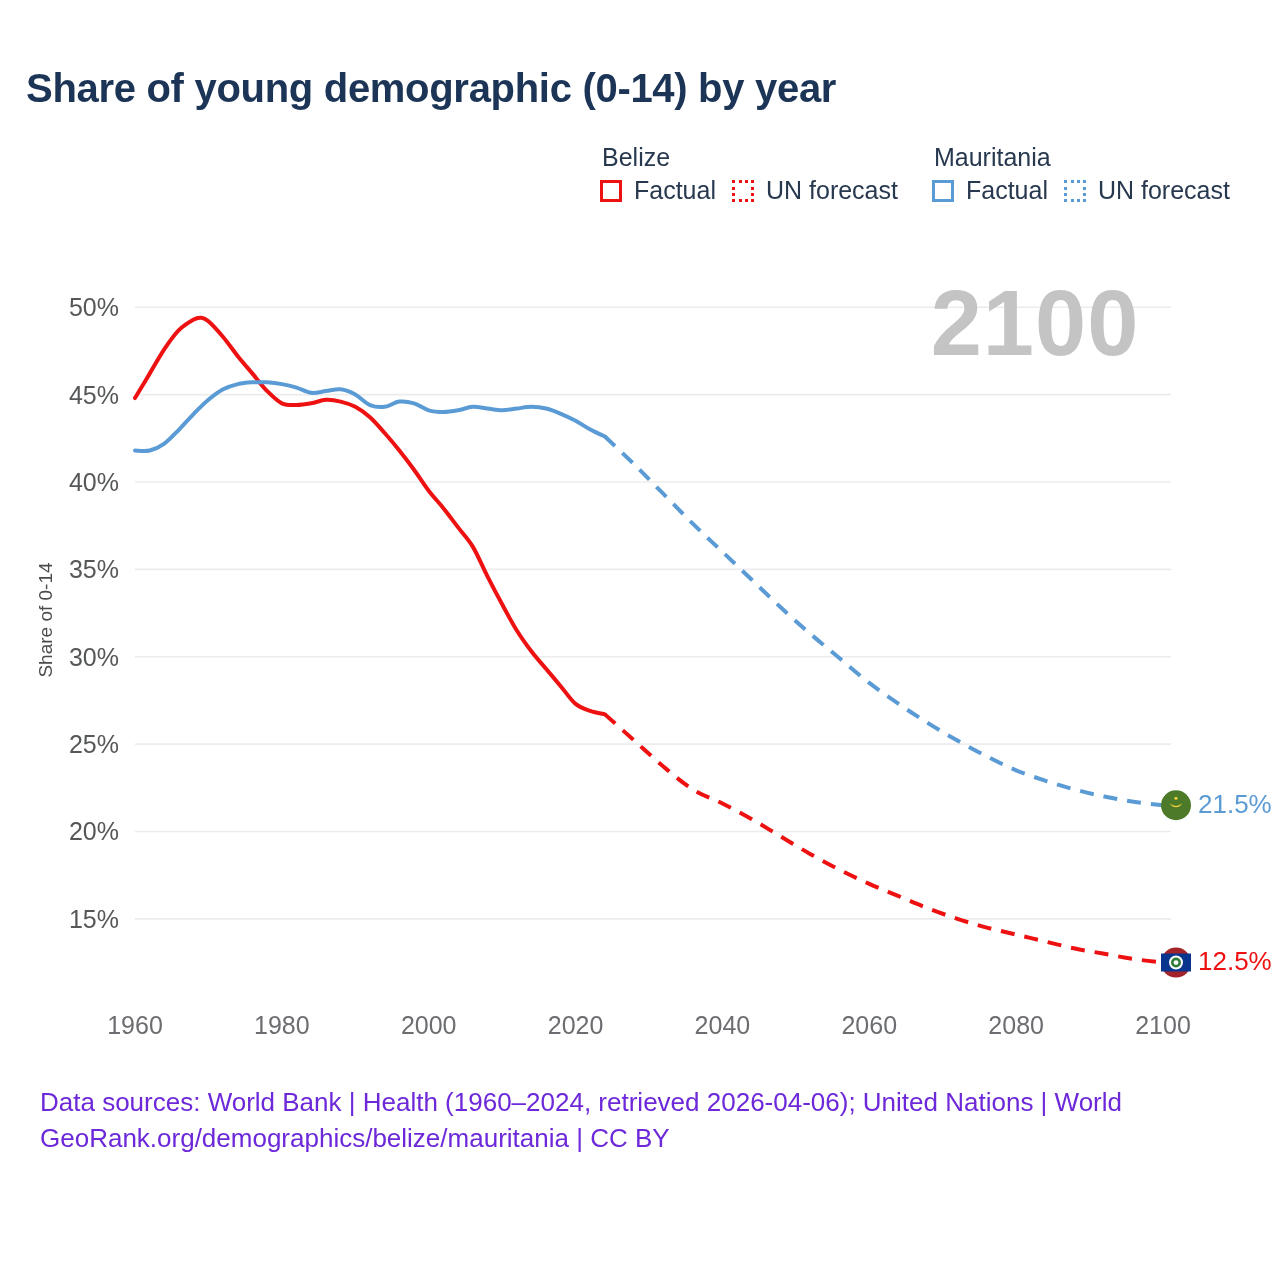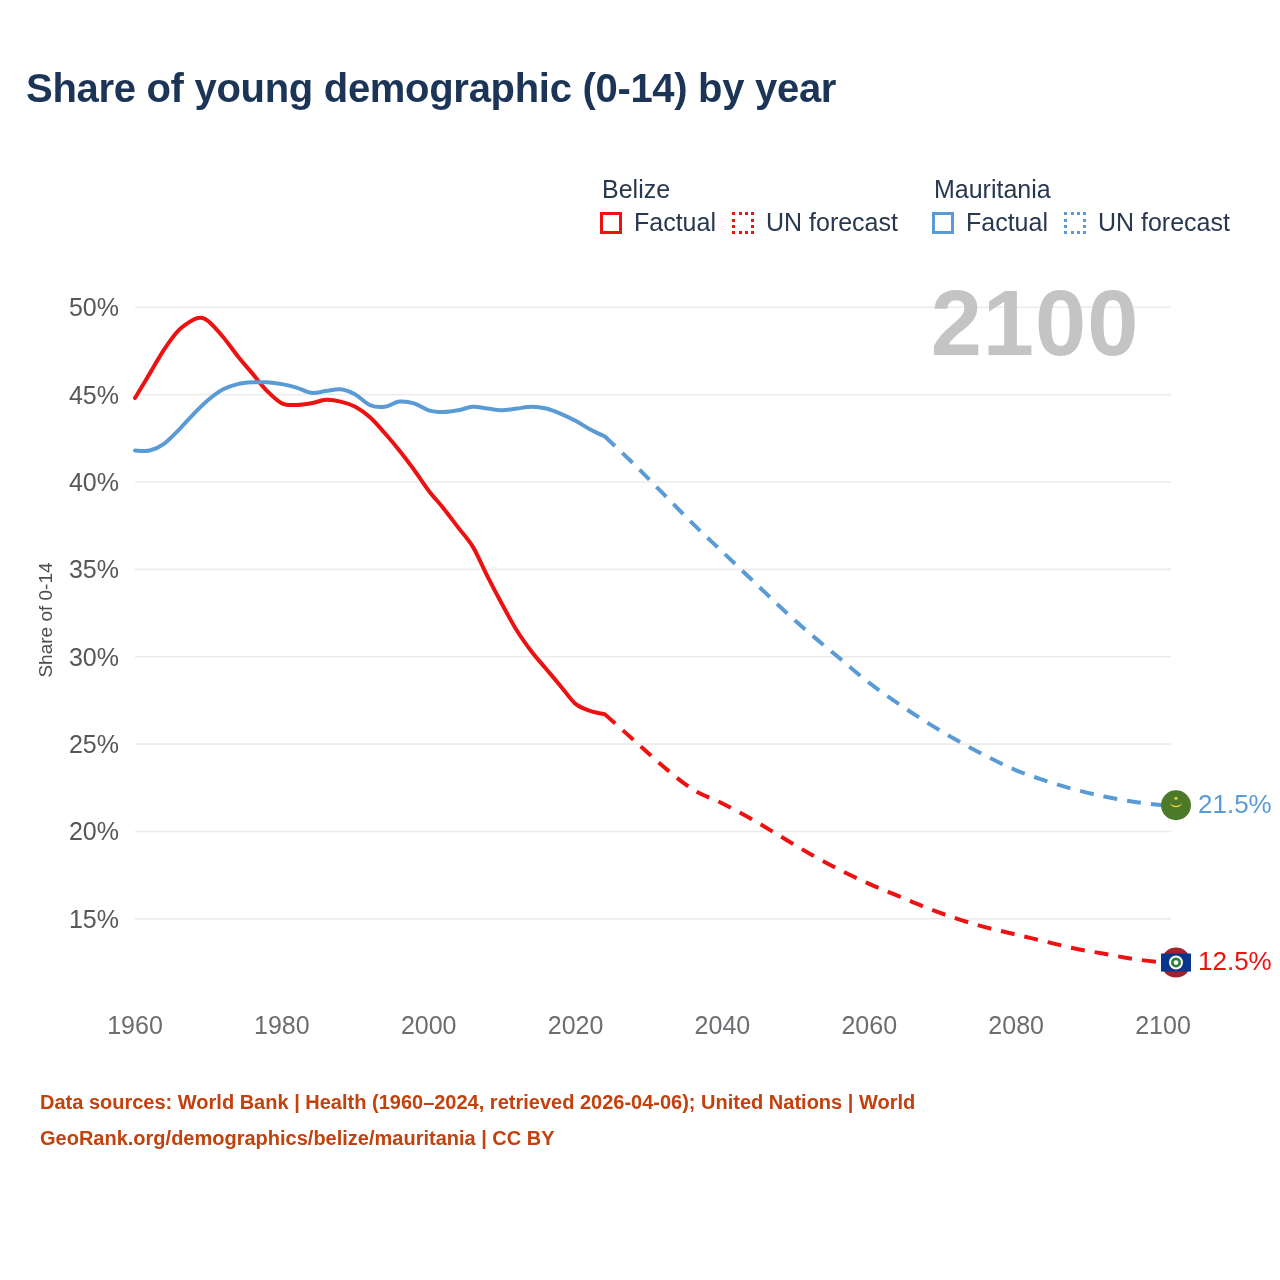--- a/index.html
+++ b/index.html
@@ -32,21 +32,20 @@
     white-space: nowrap;
   }
   .legend {
     position: absolute;
     left: 600px;
     top: 142px;
     display: flex;
     flex-direction: row;
     gap: 34px;
     align-items: flex-end;
-    margin-top: 32px;
   }
   .legend-group {
     display: flex;
     flex-direction: column;
     gap: 4px;
   }
   .legend-country {
     font-size: 25px;
     color: #27384f;
     line-height: 30px;
@@ -136,25 +135,24 @@
     text-anchor: start;
     dominant-baseline: middle;
   }
   .footer {
     position: absolute;
     left: 40px;
     top: 1084px;
     width: 1200px;
   }
   .footer-line {
-    font-size: 20px;
-    color: #c2410c;
+    font-size: 26px;
+    color: #6d28d9;
     line-height: 36px;
     white-space: nowrap;
-    font-weight: bold;
   }
 </style>
 </head>
 <body>
 
 <div id="page-root">
 
   <div class="chart-title">Share of young demographic (0-14) by year</div>
 
   <div class="legend">

